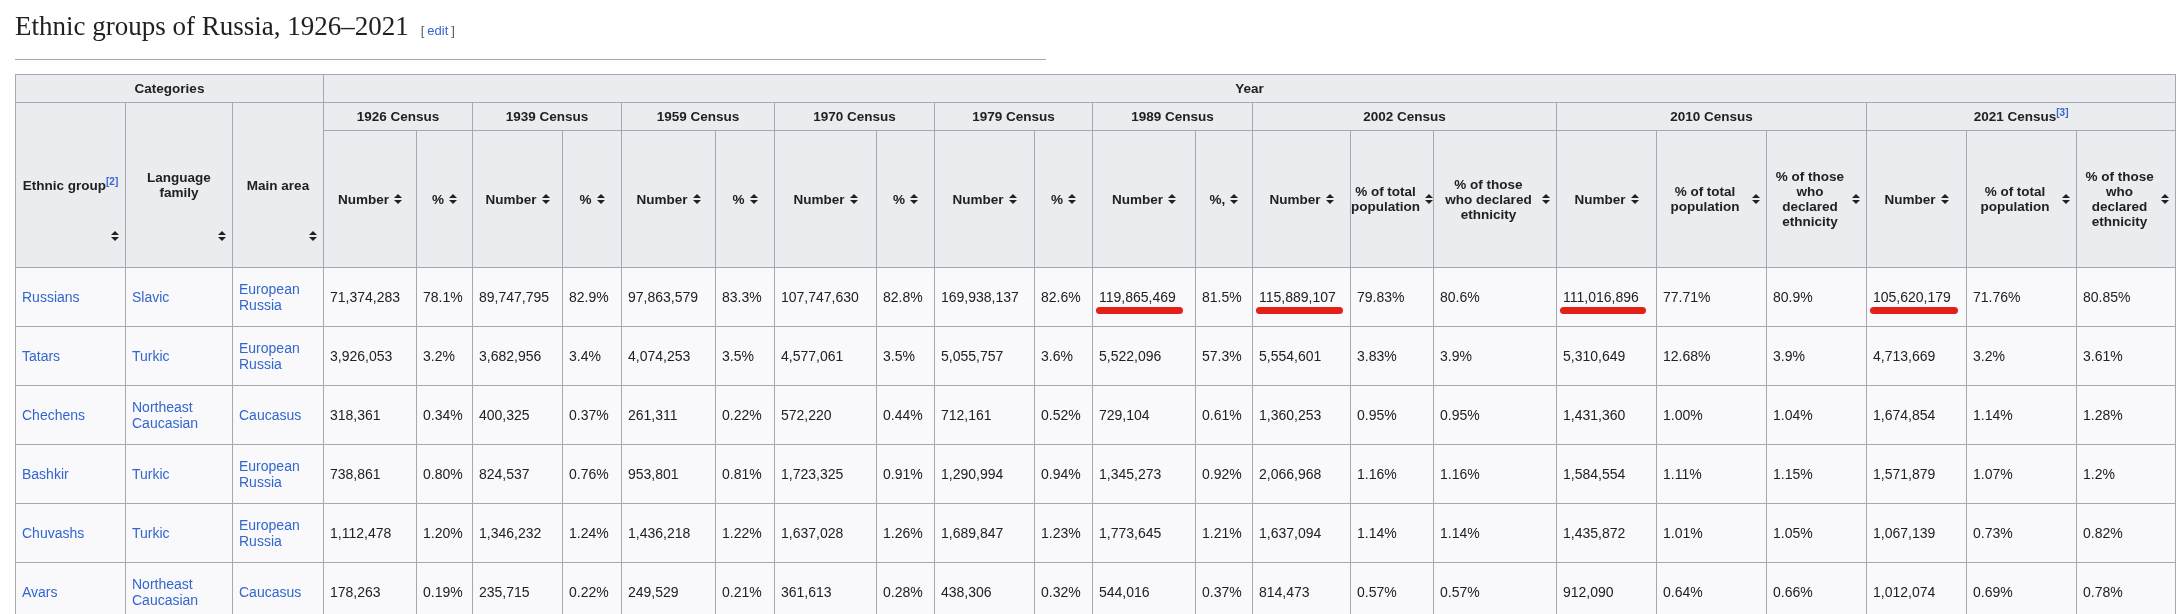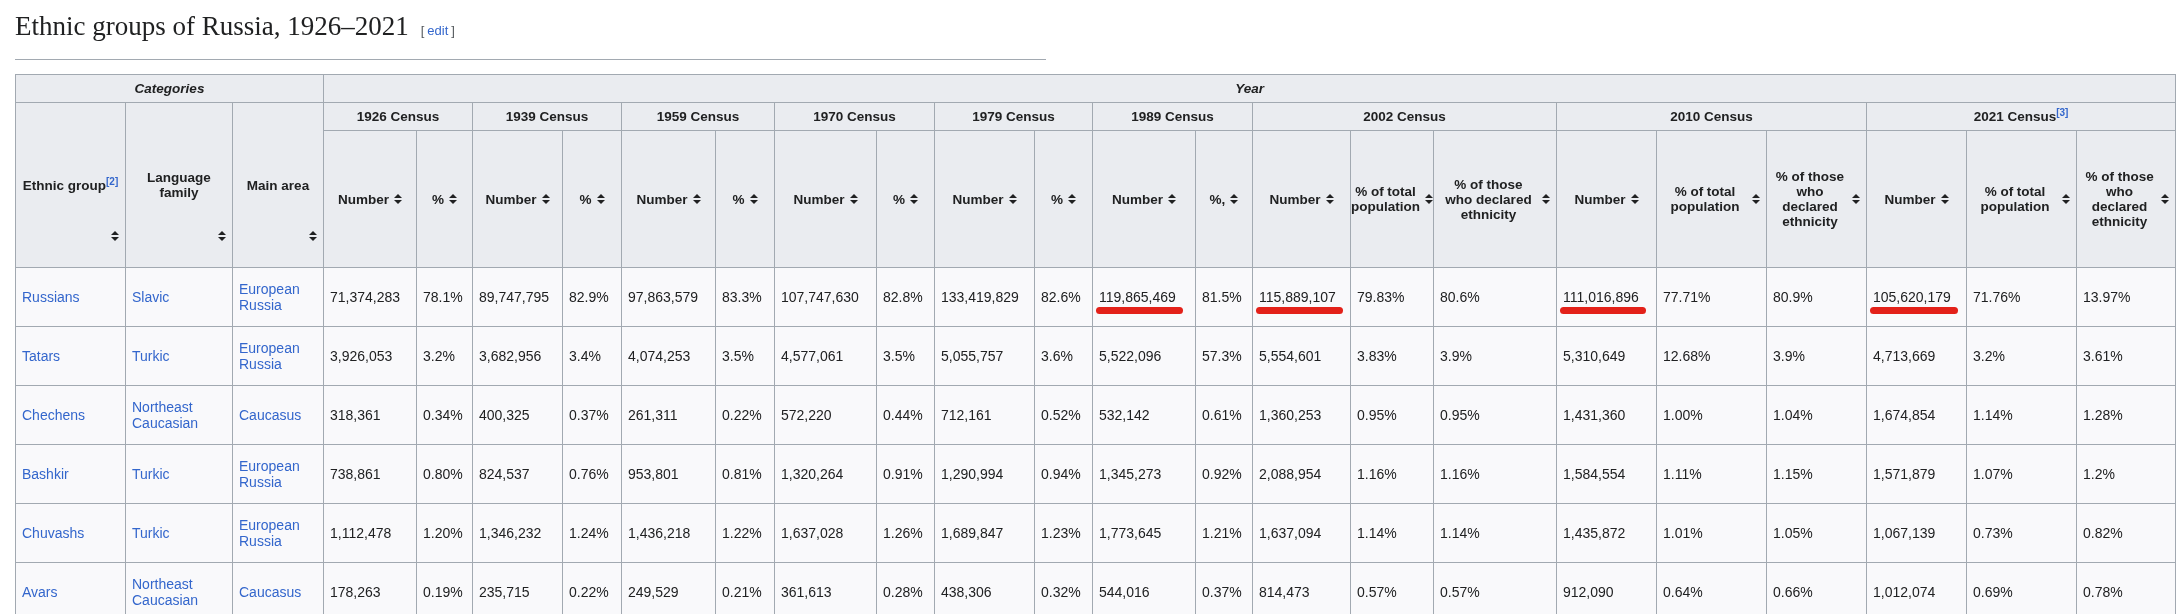--- a/index.html
+++ b/index.html
@@ -19,21 +19,21 @@
   }
   .editsection { font-family: "Liberation Sans", sans-serif; font-size: 13px; margin-left: 12px; color: #54595d; }
   .editsection a { color: var(--link, #3366cc); cursor: pointer; text-decoration: none; padding: 0 3px; }
   table.wikitable {
     border-collapse: collapse; table-layout: fixed;
     margin: 14px 0 0 15px; width: 2145px; font-size: 13.5px;
   }
   .wikitable th, .wikitable td { border: 1px solid var(--border, #a2a9b1); padding: 2px 6px; overflow: visible; }
   .wikitable th { background: var(--header-bg, #eaecf0); font-weight: bold; text-align: center; vertical-align: middle; }
   .wikitable td { background: var(--cell-bg, #f9f9fb); text-align: left; vertical-align: middle; font-size: 14px; }
-  tr.r-cat { height: 28px; font-style: italic; }
+  tr.r-cat { height: 28px; }
   tr.r-census { height: 28px; }
   tr.r-sub { height: 137px; }
   tbody tr { height: 59px; }
   tr.r-partial { height: 30px; }
   tr.r-partial td { border-top: 2px solid var(--border, #a2a9b1); }
   .cat-th { vertical-align: top; padding-top: 6px; position: relative; margin-left: 14px; }
   .cat-th .sort-arrow { position: absolute; right: 6px; bottom: 26px; margin: 0; }
   .sub-th .th-flex { display: flex; align-items: center; justify-content: center; gap: 5px; }
   .sort-arrow { display: inline-flex; flex-direction: column; gap: 2px; vertical-align: middle; flex: 0 0 auto; }
   .sort-arrow i { display: block; width: 0; height: 0; border-left: 4.5px solid transparent; border-right: 4.5px solid transparent; }
@@ -308,33 +308,33 @@
           <td class="link-cell"><a>Slavic</a></td>
           <td class="link-cell"><a>European Russia</a></td>
           <td class="num-cell"><span class="val">71,374,283</span></td>
           <td class="num-cell"><span class="val">78.1%</span></td>
           <td class="num-cell"><span class="val">89,747,795</span></td>
           <td class="num-cell"><span class="val">82.9%</span></td>
           <td class="num-cell"><span class="val">97,863,579</span></td>
           <td class="num-cell"><span class="val">83.3%</span></td>
           <td class="num-cell"><span class="val">107,747,630</span></td>
           <td class="num-cell"><span class="val">82.8%</span></td>
-          <td class="num-cell"><span class="val">133,419,829</span></td>
+          <td class="num-cell"><span class="val">169,938,137</span></td>
           <td class="num-cell"><span class="val">82.6%</span></td>
           <td class="num-cell"><span class="val red-underline">119,865,469</span></td>
           <td class="num-cell"><span class="val">81.5%</span></td>
           <td class="num-cell"><span class="val red-underline">115,889,107</span></td>
           <td class="num-cell"><span class="val">79.83%</span></td>
           <td class="num-cell"><span class="val">80.6%</span></td>
           <td class="num-cell"><span class="val red-underline">111,016,896</span></td>
           <td class="num-cell"><span class="val">77.71%</span></td>
           <td class="num-cell"><span class="val">80.9%</span></td>
           <td class="num-cell"><span class="val red-underline">105,620,179</span></td>
           <td class="num-cell"><span class="val">71.76%</span></td>
-          <td class="num-cell"><span class="val">13.97%</span></td>
+          <td class="num-cell"><span class="val">80.85%</span></td>
         </tr>
         <tr>
           <td class="link-cell"><a>Tatars</a></td>
           <td class="link-cell"><a>Turkic</a></td>
           <td class="link-cell"><a>European Russia</a></td>
           <td class="num-cell"><span class="val">3,926,053</span></td>
           <td class="num-cell"><span class="val">3.2%</span></td>
           <td class="num-cell"><span class="val">3,682,956</span></td>
           <td class="num-cell"><span class="val">3.4%</span></td>
           <td class="num-cell"><span class="val">4,074,253</span></td>
@@ -362,21 +362,21 @@
           <td class="num-cell"><span class="val">318,361</span></td>
           <td class="num-cell"><span class="val">0.34%</span></td>
           <td class="num-cell"><span class="val">400,325</span></td>
           <td class="num-cell"><span class="val">0.37%</span></td>
           <td class="num-cell"><span class="val">261,311</span></td>
           <td class="num-cell"><span class="val">0.22%</span></td>
           <td class="num-cell"><span class="val">572,220</span></td>
           <td class="num-cell"><span class="val">0.44%</span></td>
           <td class="num-cell"><span class="val">712,161</span></td>
           <td class="num-cell"><span class="val">0.52%</span></td>
-          <td class="num-cell"><span class="val">532,142</span></td>
+          <td class="num-cell"><span class="val">729,104</span></td>
           <td class="num-cell"><span class="val">0.61%</span></td>
           <td class="num-cell"><span class="val">1,360,253</span></td>
           <td class="num-cell"><span class="val">0.95%</span></td>
           <td class="num-cell"><span class="val">0.95%</span></td>
           <td class="num-cell"><span class="val">1,431,360</span></td>
           <td class="num-cell"><span class="val">1.00%</span></td>
           <td class="num-cell"><span class="val">1.04%</span></td>
           <td class="num-cell"><span class="val">1,674,854</span></td>
           <td class="num-cell"><span class="val">1.14%</span></td>
           <td class="num-cell"><span class="val">1.28%</span></td>
@@ -384,27 +384,27 @@
         <tr>
           <td class="link-cell"><a>Bashkir</a></td>
           <td class="link-cell"><a>Turkic</a></td>
           <td class="link-cell"><a>European Russia</a></td>
           <td class="num-cell"><span class="val">738,861</span></td>
           <td class="num-cell"><span class="val">0.80%</span></td>
           <td class="num-cell"><span class="val">824,537</span></td>
           <td class="num-cell"><span class="val">0.76%</span></td>
           <td class="num-cell"><span class="val">953,801</span></td>
           <td class="num-cell"><span class="val">0.81%</span></td>
-          <td class="num-cell"><span class="val">1,320,264</span></td>
+          <td class="num-cell"><span class="val">1,723,325</span></td>
           <td class="num-cell"><span class="val">0.91%</span></td>
           <td class="num-cell"><span class="val">1,290,994</span></td>
           <td class="num-cell"><span class="val">0.94%</span></td>
           <td class="num-cell"><span class="val">1,345,273</span></td>
           <td class="num-cell"><span class="val">0.92%</span></td>
-          <td class="num-cell"><span class="val">2,088,954</span></td>
+          <td class="num-cell"><span class="val">2,066,968</span></td>
           <td class="num-cell"><span class="val">1.16%</span></td>
           <td class="num-cell"><span class="val">1.16%</span></td>
           <td class="num-cell"><span class="val">1,584,554</span></td>
           <td class="num-cell"><span class="val">1.11%</span></td>
           <td class="num-cell"><span class="val">1.15%</span></td>
           <td class="num-cell"><span class="val">1,571,879</span></td>
           <td class="num-cell"><span class="val">1.07%</span></td>
           <td class="num-cell"><span class="val">1.2%</span></td>
         </tr>
         <tr>

